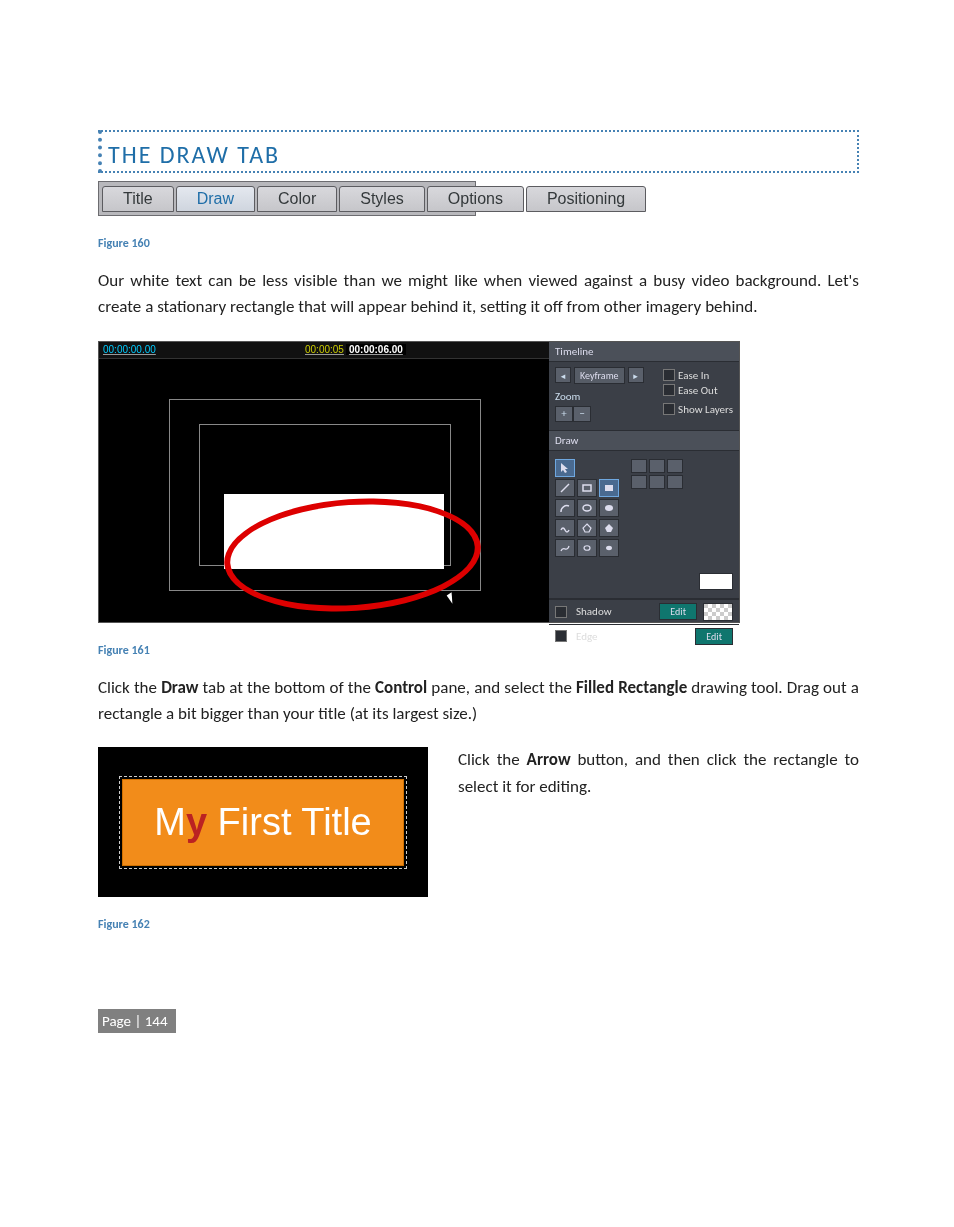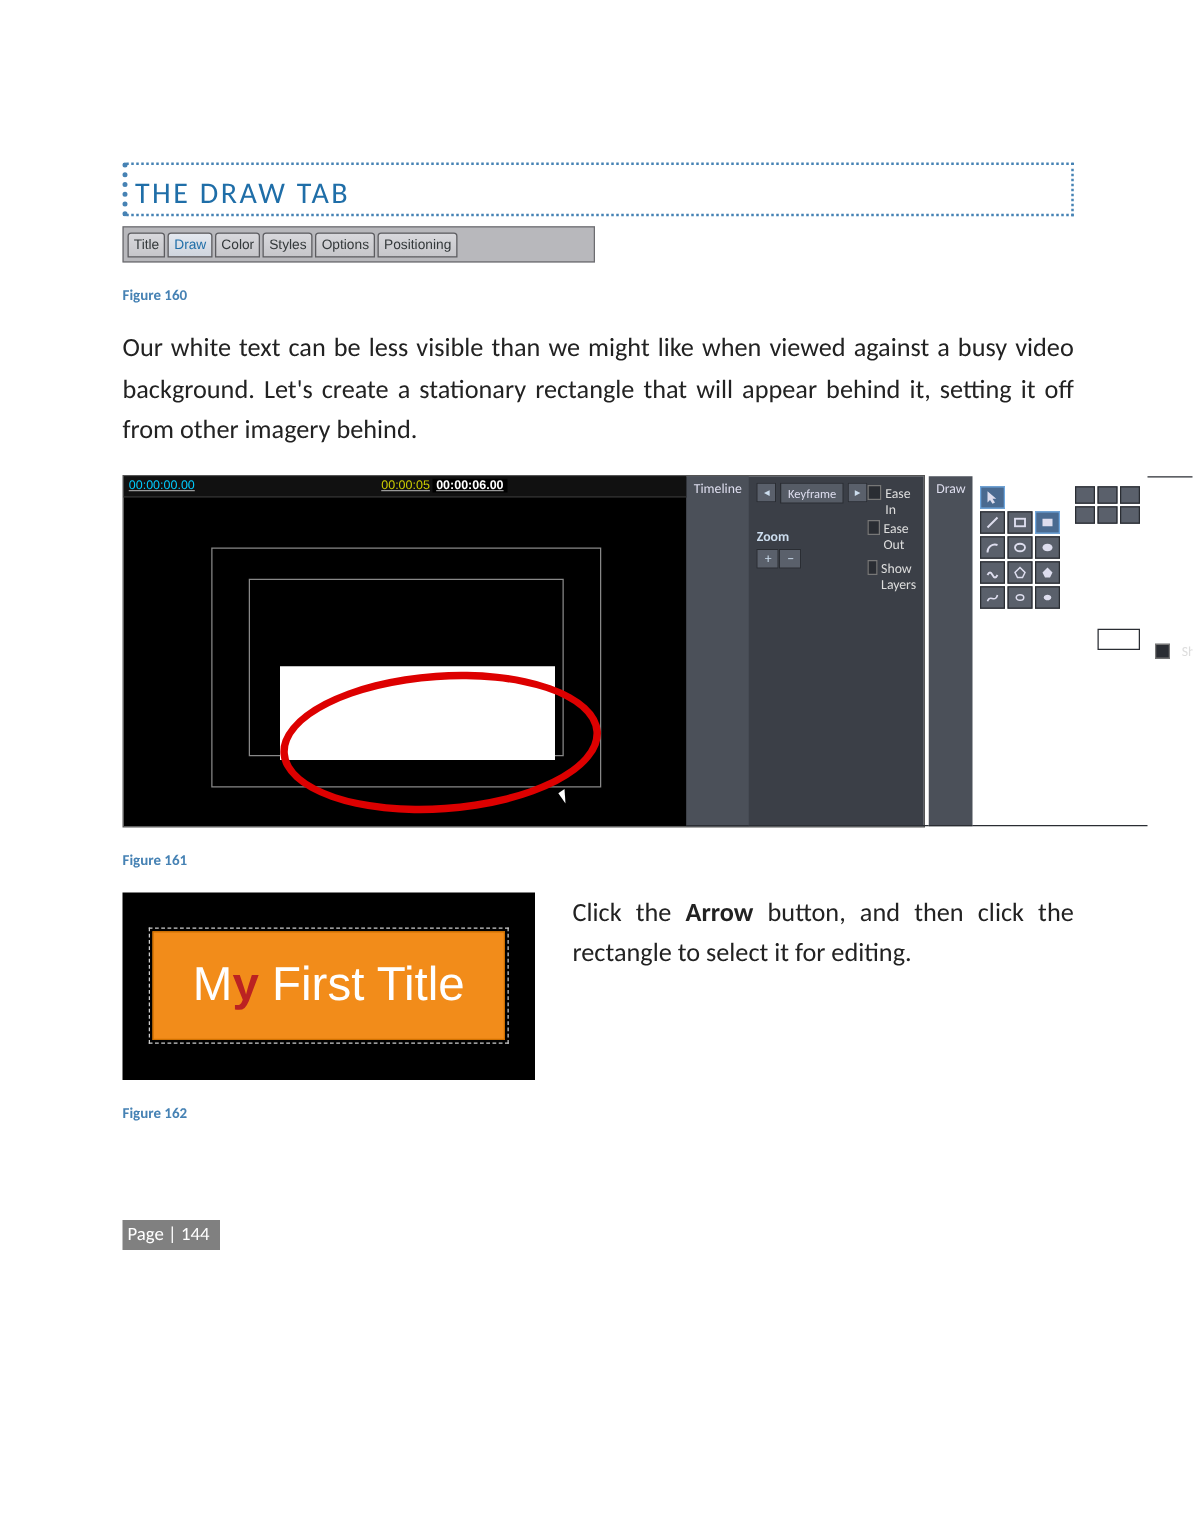--- a/index.html
+++ b/index.html
@@ -1,54 +1,54 @@
 <!DOCTYPE html>
 <html><head>
 <meta charset="utf-8">
 <style>
   html,body{margin:0;padding:0;background:#fff;}
   body{font-family:Calibri,Arial,sans-serif;color:#222;width:954px;}
   .page{padding:60px 95px 0 98px;}
   .section-title{border:2px dotted #4682b4;border-left:4px dotted #4682b4;padding:8px 6px 2px 6px;margin:70px 0 8px 0;}
   .section-title span{color:#1f6ea8;font-size:24px;letter-spacing:2px;font-weight:400;}
   .figure-caption{color:#4682b4;font-size:12px;font-weight:700;margin:20px 0 18px 0;}
-  .body-text{font-size:21px;line-height:1.55;text-align:justify;margin:0 0 20px 0;}
+  .body-text{font-size:17px;line-height:1.55;text-align:justify;margin:0 0 20px 0;}
   .body-text b{font-weight:700;}
   .page-num{display:inline-block;background:#808080;color:#fff;font-size:15px;padding:3px 8px 3px 4px;margin:60px 0 30px 0;}
 
   
   .tabstrip{width:370px;background:#b8b8bc;border:1px solid #6c6c70;padding:4px 3px 3px 3px;margin-bottom:2px;}
   .tabrow{display:flex;gap:2px;}
-  .tab{background:linear-gradient(#d8d8dc,#c6c6ca);border:1px solid #5c5c60;border-radius:3px 3px 0 0;padding:3px 4px;font-size:11px;color:#34393b;font-family:Verdana,Arial,sans-serif;}
+  .tab{background:linear-gradient(#d8d8dc,#c6c6ca);border:1px solid #5c5c60;border-radius:3px 3px 0 0;padding:3px 20px;font-size:16px;color:#34393b;font-family:Verdana,Arial,sans-serif;}
   .tab.active{background:linear-gradient(#e4e8ef,#cfd5de);color:#1f6ea8;}
 
   
   .fig161{display:flex;border:1px solid #555;width:640px;height:280px;}
   .canvas-col{flex:1;background:#000;position:relative;}
   .canvas-ruler{height:16px;background:#111;color:#999;font-size:10px;display:flex;align-items:center;padding:0 4px;font-family:Arial;border-bottom:1px solid #333;text-decoration:underline;}
   .rspacer{flex:1;}
   .tc-current{color:#0cf;}
   .tc-yellow{color:#cc0;margin-left:10px;}
   .tc-white{background:#000;color:#fff;font-weight:700;margin-left:2px;padding:0 3px;}
   .canvas-stage{position:relative;flex:1;height:calc(100% - 16px);}
   .safe-outer{position:absolute;left:70px;top:40px;width:310px;height:190px;border:1px solid #888;}
   .safe-inner{position:absolute;left:100px;top:65px;width:250px;height:140px;border:1px solid #888;}
   .white-rect{position:absolute;left:125px;top:135px;width:220px;height:75px;background:#fff;}
   .red-ellipse{position:absolute;left:125px;top:140px;width:245px;height:100px;border:6px solid #d00;border-radius:50%;transform:rotate(-4deg);}
   .cursor-arrow{position:absolute;left:350px;bottom:20px;width:0;height:0;border-left:6px solid #fff;border-bottom:10px solid transparent;transform:rotate(-35deg);}
 
-  .panel-col{width:190px;background:#3b3f47;color:#ddd;font-size:11px;display:flex;}
+  .panel-col{width:190px;background:#3b3f47;color:#ddd;font-size:11px;display:flex;flex-direction:column;}
   .ph{background:#4b5059;padding:3px 6px;color:#dde;border-bottom:1px solid #2a2d33;}
   .pblock{padding:5px 6px 8px 6px;border-bottom:1px solid #2a2d33;}
   .kfrow{display:flex;align-items:center;gap:3px;}
   .navbtn{width:14px;height:14px;background:#5a606b;border:1px solid #2a2d33;display:flex;align-items:center;justify-content:center;color:#cde;font-size:9px;}
   .kf-label{background:#565c66;border:1px solid #2a2d33;padding:1px 5px;font-size:10px;color:#dde;}
   .chk{width:10px;height:10px;background:#2a2d33;border:1px solid #777;display:inline-block;margin-right:3px;vertical-align:middle;}
   .opt{display:flex;align-items:flex-start;margin:2px 0;}
-  .zoom-label{margin-top:20px;margin-bottom:3px;color:#cde;font-weight:bold;}
+  .zoom-label{margin-top:6px;margin-bottom:3px;color:#cde;}
   .pm{display:inline-flex;}
   .pm span{width:16px;height:14px;background:#5a606b;border:1px solid #2a2d33;color:#cde;display:flex;align-items:center;justify-content:center;font-size:11px;}
 
   .draw-tools{display:flex;gap:12px;margin-top:3px;}
   .toolgrid{display:grid;grid-template-columns:repeat(3,20px);grid-auto-rows:18px;gap:2px;}
   .tool{background:#5a606b;border:1px solid #2a2d33;display:flex;align-items:center;justify-content:center;color:#cde;}
   .tool svg{width:12px;height:12px;}
   .tool.sel{border:1px solid #6fa8e0;background:#4a6a90;}
   .aligngrid{display:grid;grid-template-columns:repeat(3,16px);grid-auto-rows:14px;gap:2px;}
   .al{background:#5a606b;border:1px solid #2a2d33;}
@@ -239,20 +239,23 @@
       </div>
       <div class="edit-row">
         <span class="chk"></span>
         <span style="flex:1">Edge</span>
         <span class="edit-btn">Edit</span>
       </div>
     </div>
   </div>
   <div class="figure-caption">Figure 161</div>
 
+  <p class="body-text">
+    <span>Click the </span><b>Draw</b><span> tab at the bottom of the </span><b>Control</b><span> pane, and select the </span><b>Filled Rectangle</b><span> drawing tool.  Drag out a rectangle a bit bigger than your title (at its largest size.)</span>
+  </p>
 
   
   <div class="row162">
     <div>
       <div class="fig162">
         <div class="orange-sel"></div>
         <div class="orange-box">
           <span class="title-text"><span>M</span><b>y</b><span> First Title</span></span>
         </div>
       </div>

